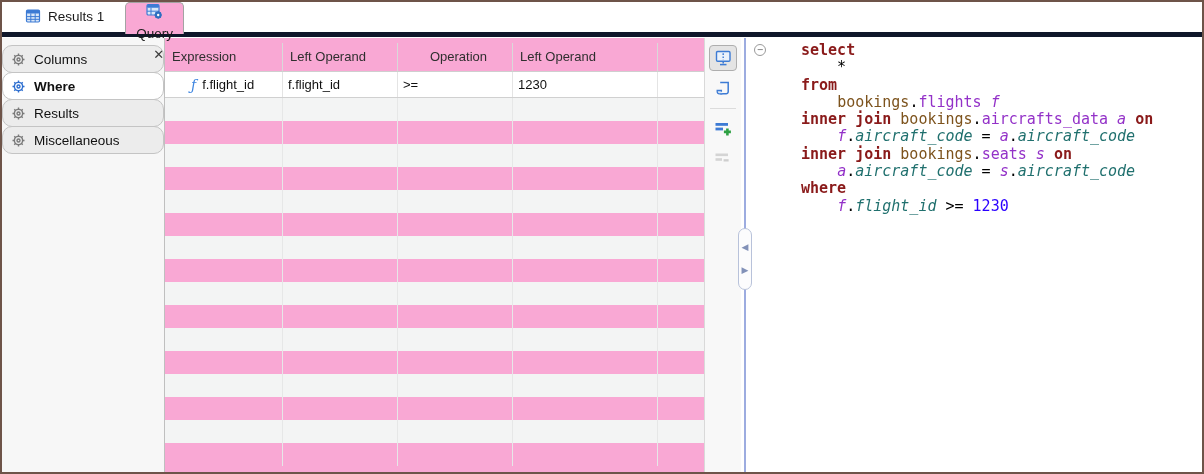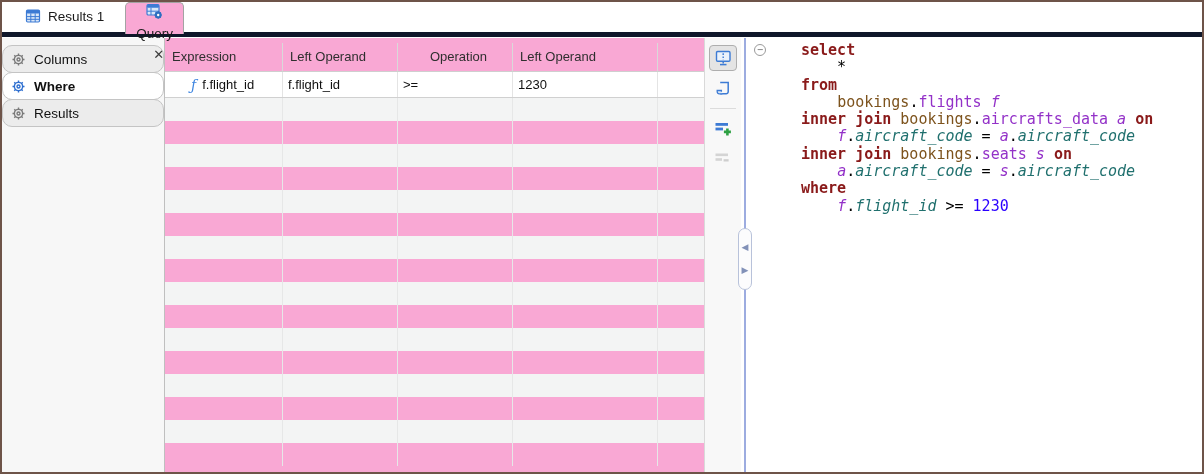--- a/index.html
+++ b/index.html
@@ -227,20 +227,30 @@
         <div class="side-item">
         <span class="gear">
           <svg width="15" height="15" viewBox="0 0 16 16" fill="none" stroke-width="1.5">
             <circle cx="8" cy="8" r="4.4"></circle>
             <circle cx="8" cy="8" r="1.6"></circle>
             <path d="M8 1.6v2.1M8 12.3v2.1M1.6 8h2.1M12.3 8h2.1M3.5 3.5l1.5 1.5M11 11l1.5 1.5M12.5 3.5L11 5M5 11l-1.5 1.5"></path>
           </svg>
         </span>
         <span>Results</span>
       </div>
+        <div class="side-item">
+        <span class="gear">
+          <svg width="15" height="15" viewBox="0 0 16 16" fill="none" stroke-width="1.5">
+            <circle cx="8" cy="8" r="4.4"></circle>
+            <circle cx="8" cy="8" r="1.6"></circle>
+            <path d="M8 1.6v2.1M8 12.3v2.1M1.6 8h2.1M12.3 8h2.1M3.5 3.5l1.5 1.5M11 11l1.5 1.5M12.5 3.5L11 5M5 11l-1.5 1.5"></path>
+          </svg>
+        </span>
+        <span>Miscellaneous</span>
+      </div>
       </div>
 
     <div class="grid-area">
       <div class="grid-header">
         <div class="gh-cell c0">Expression</div>
         <div class="gh-cell c1">Left Operand</div>
         <div class="gh-cell c2">Operation</div>
         <div class="gh-cell c3">Left Operand</div>
         <div class="gh-cell c4"></div>
       </div>

